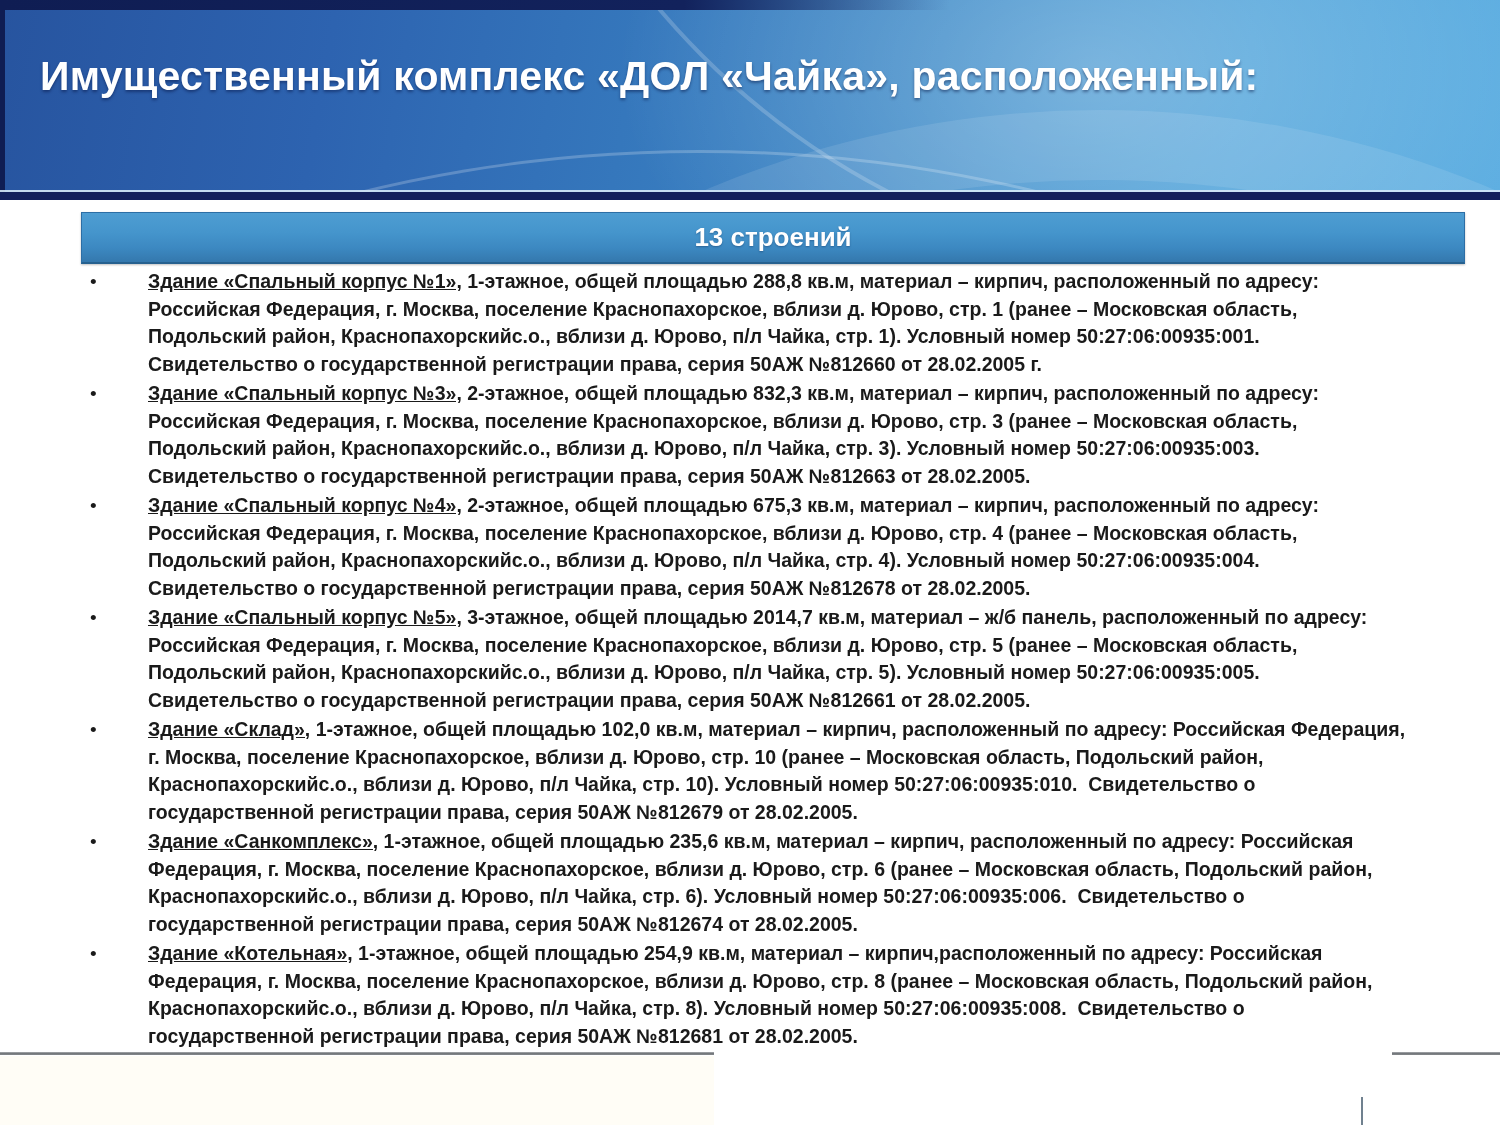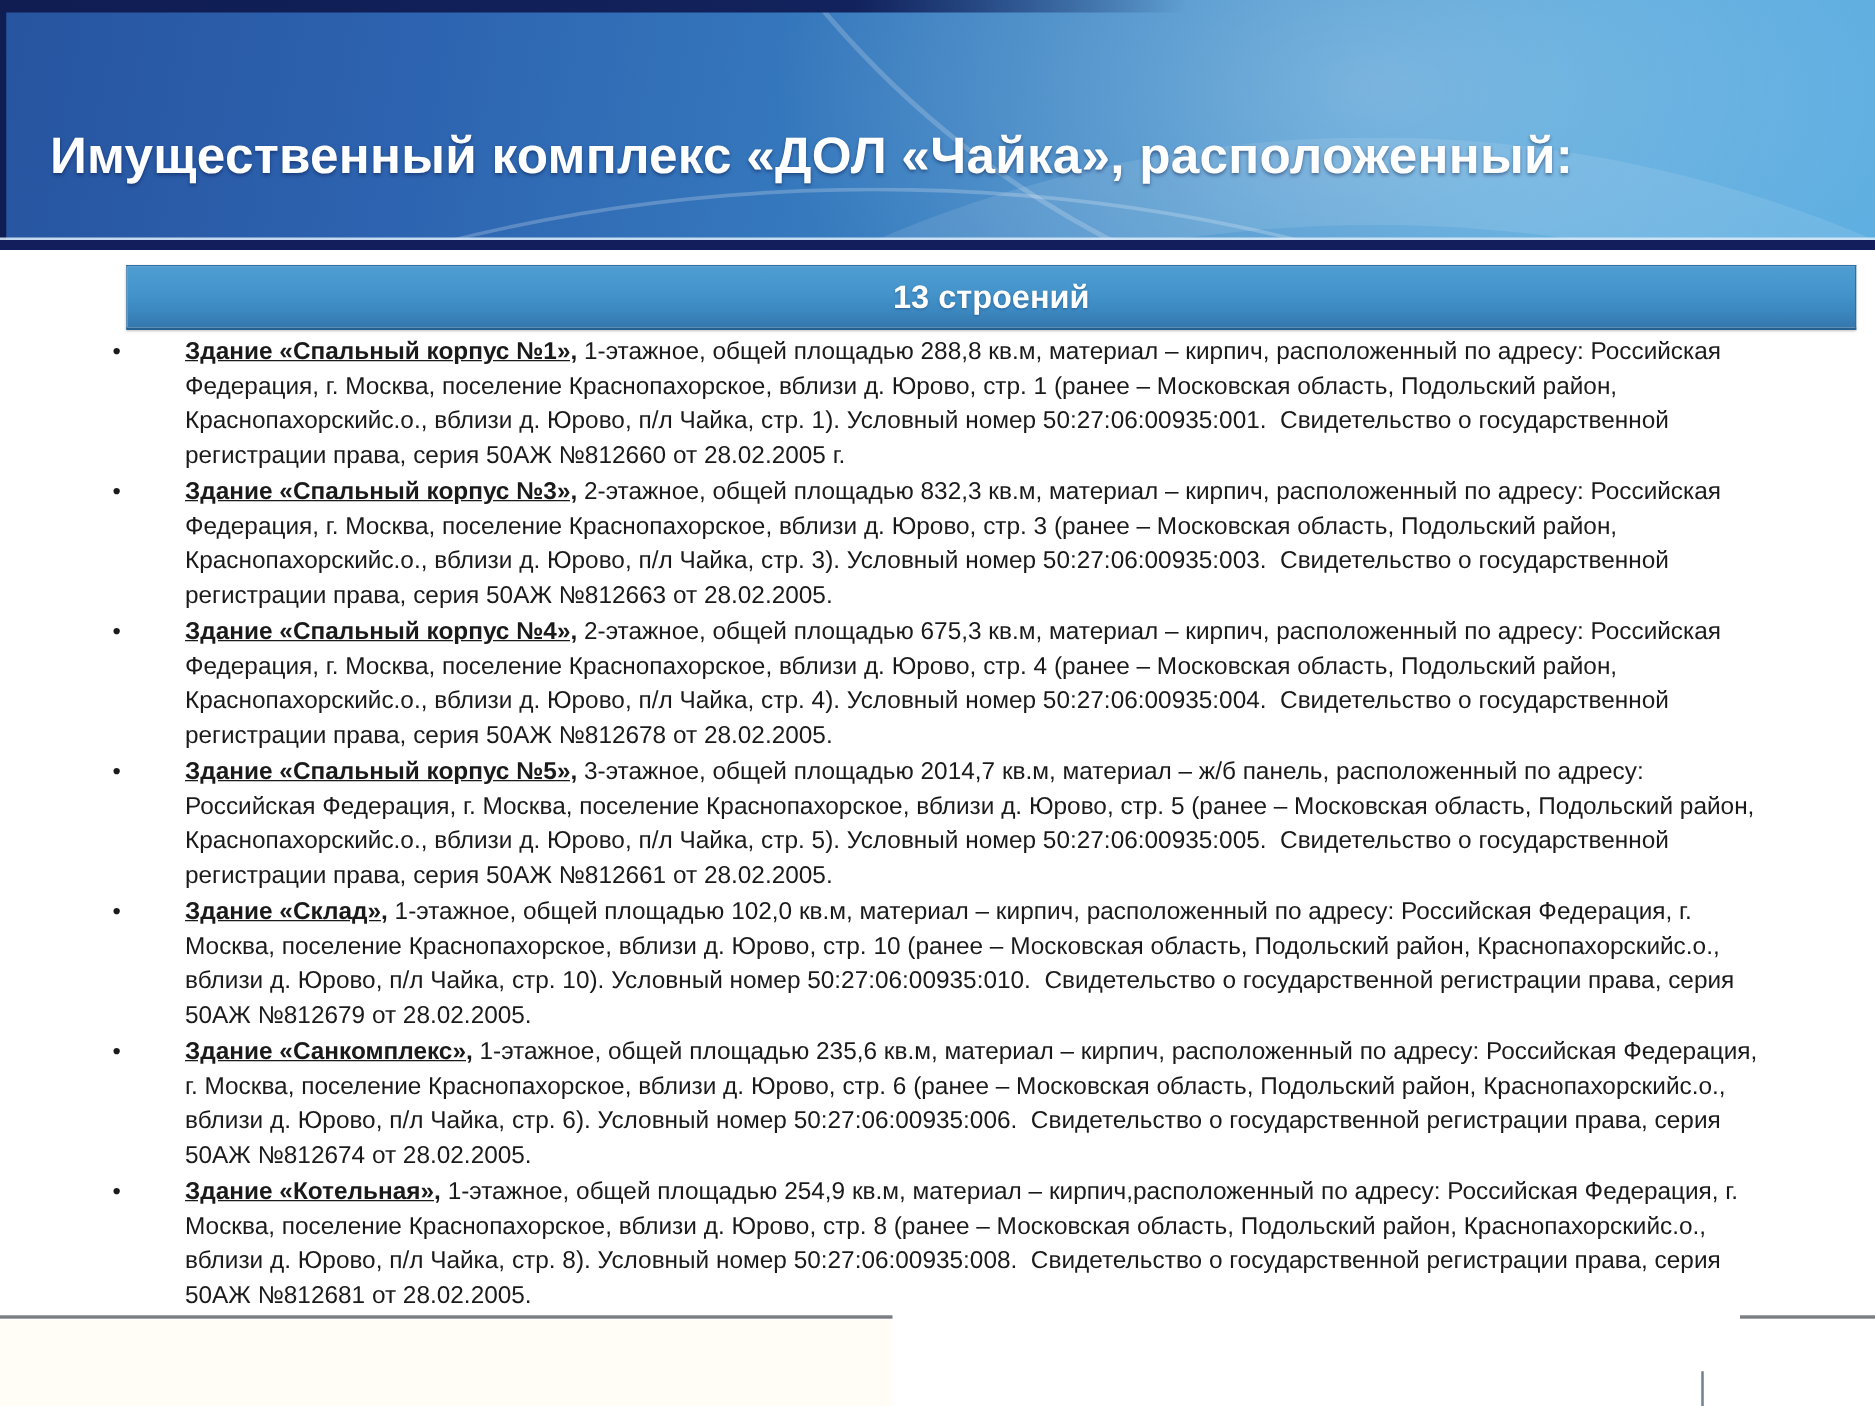--- a/index.html
+++ b/index.html
@@ -43,49 +43,48 @@
     background:rgba(214,232,247,0.9);
   }
   .header-bottom {
     position:absolute; left:0; top:192px; width:1500px; height:8px; background:#131f5c;
   }
   .title {
     position:absolute; left:40px; top:52px; width:1430px; margin:0;
     color:#ffffff; font-weight:bold; font-size:41px; line-height:48px; letter-spacing:0.2px;
     text-shadow:0 2px 3px rgba(5,15,60,0.45);
   }
-  .title span { display:block;margin-top:48px; }
+  .title span { display:block; }
 
   
   .banner {
     position:absolute; left:81px; top:212px; width:1384px; height:52px;
     background:linear-gradient(180deg,#4e9dd2 0%, #4595cc 40%, #3c88c1 72%, #3478ad 100%);
     border:1px solid #2d6ea5; border-bottom:2px solid #26618f; box-sizing:border-box;
     display:flex; align-items:center; justify-content:center;
     box-shadow:0 1px 2px rgba(0,0,0,0.25);
-    margin-left:20px;
   }
   .banner span {
     color:#ffffff; font-weight:bold; font-size:26px;
     text-shadow:0 1px 2px rgba(10,30,70,0.35);
   }
 
   
   .buildings {
     position:absolute; left:80px; top:268px; width:1330px;
     margin:0; padding:0; list-style:none;
     color:#1a1a1a; font-size:19.5px; line-height:27.5px;
   }
   .buildings li { position:relative; padding-left:68px; margin:0 0 2px 0; }
   .buildings li::before {
     content:"\2022"; position:absolute; left:10px; top:0;
     font-size:19px; color:#1a1a1a;
   }
   .buildings .b { font-weight:bold; white-space:pre-wrap;text-decoration:underline; }
-  .buildings .t { white-space:pre-wrap; }
+  .buildings .t { white-space:pre-wrap;font-weight:bold; }
 
   
   .footer-tint {
     position:absolute; left:0; top:1056px; width:714px; height:69px; background:#fffdf6;
   }
   .footer-line {
     position:absolute; top:1052px; height:3px;
     background:linear-gradient(180deg,#a9acb0 0%, #6f7377 55%, #8a8d90 100%);
   }
   .footer-line.left  { left:0; width:714px; }

